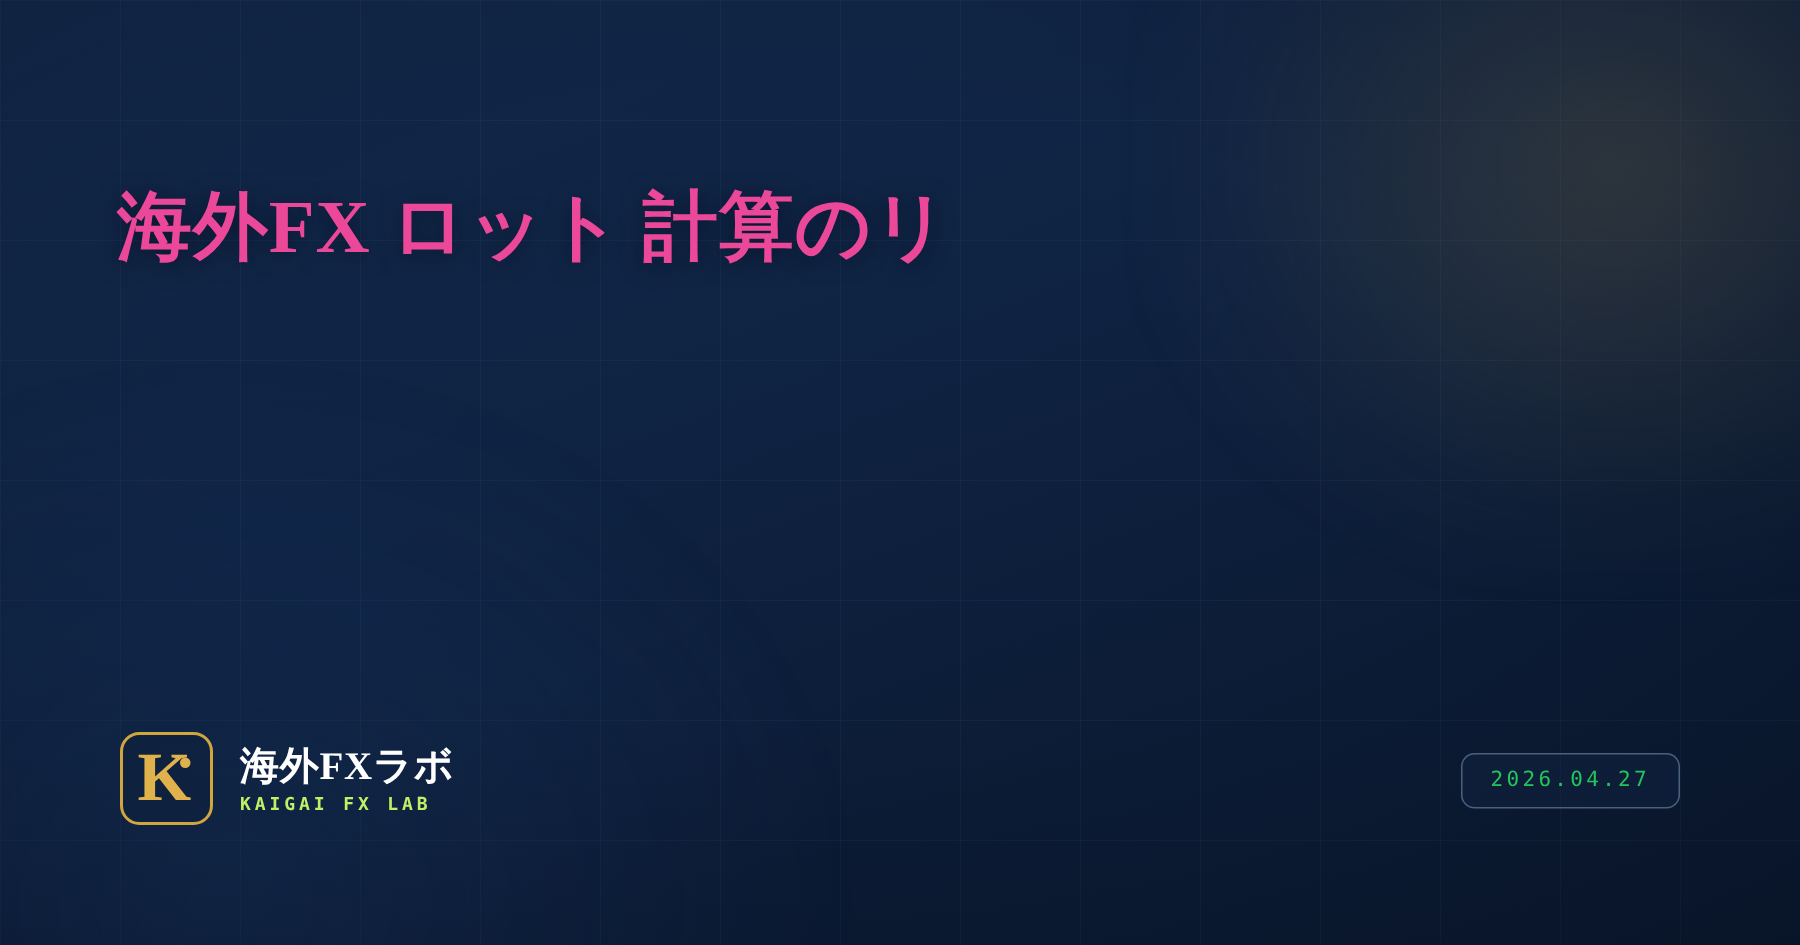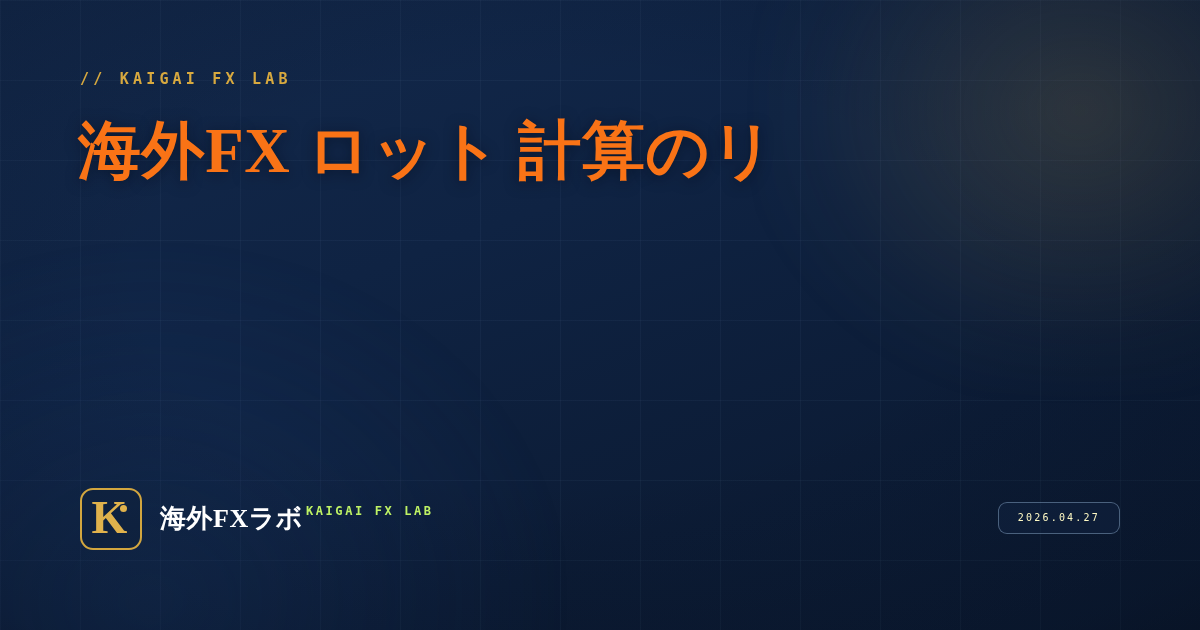--- a/index.html
+++ b/index.html
@@ -82,23 +82,23 @@
     color:#d8a93f;
     white-space:nowrap;
   }
 
   .headline {
     position:absolute;
     left:78px; top:109px;
     width:900px;
     font-family:"Liberation Serif", "DejaVu Serif", serif;
     font-weight:700;
-    font-size:63px;
+    font-size:50px;
     line-height:84px;
-    color:#f97316;
+    color:#ec4899;
     letter-spacing:0.6px;
     text-shadow:0 2px 14px rgba(3,10,24,0.50);
   }
   .headline .line { display:block; white-space:nowrap; }
 
   
   .footer {
     position:absolute;
     left:80px; right:80px;
     top:488px;
@@ -134,21 +134,21 @@
     margin-left:-3px;
   }
   .logo-mark .dot {
     position:absolute;
     right:13px; top:15px;
     width:7px; height:7px;
     border-radius:50%;
     background:#e0b24c;
   }
 
-  .brand-text { display:flex; flex-direction:row; justify-content:center; gap:3px; }
+  .brand-text { display:flex; flex-direction:column; justify-content:center; gap:3px; }
 
   .brand-name {
     font-family:"Liberation Serif", "DejaVu Serif", serif;
     font-weight:700;
     font-size:26px;
     line-height:30px;
     color:#ffffff;
     letter-spacing:0.5px;
     white-space:nowrap;
   }
@@ -164,41 +164,40 @@
   }
 
   .date-badge {
     position:absolute;
     right:0; top:14px;
     padding:9px 19px 10px;
     border:1px solid rgba(160,190,225,0.42);
     border-radius:9px;
     background:rgba(18,38,68,0.42);
     font-family:"DejaVu Sans Mono", monospace;
-    font-size:10px;
+    font-size:14px;
     font-weight:400;
     letter-spacing:2.2px;
-    color:#fef9c3;
+    color:#22c55e;
     white-space:nowrap;
   }
 </style>
 </head>
 <body>
 
 <div class="card">
 
   <div class="bg-base"></div>
   <div class="bg-grid"></div>
   <div class="bg-glow-gold"></div>
   <div class="bg-glow-blue"></div>
   <div class="bg-vignette"></div>
 
   <div class="content">
 
-    <div class="eyebrow">// KAIGAI FX LAB</div>
 
     <h1 class="headline">
       <span class="line">海外FX ロット 計算のリ</span>
     </h1>
 
     <div class="footer">
 
       <div class="brand">
         <div class="logo-mark">
           <span class="k">K</span>

